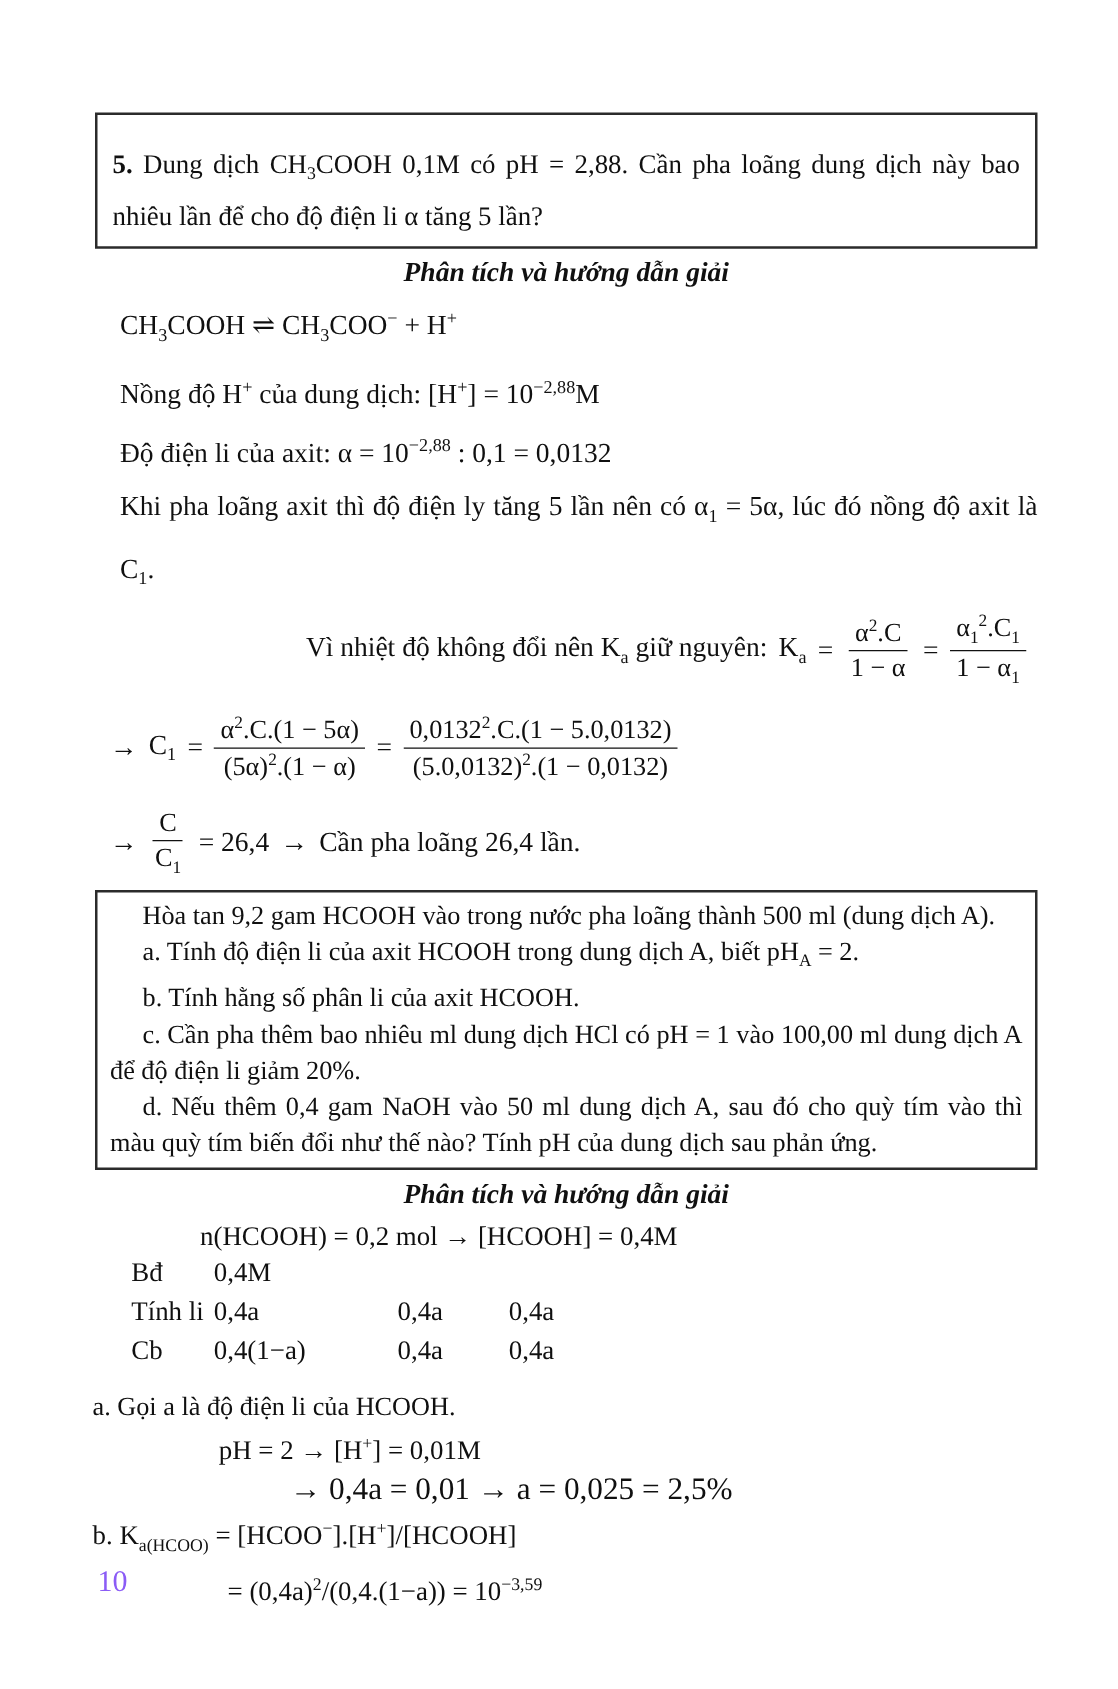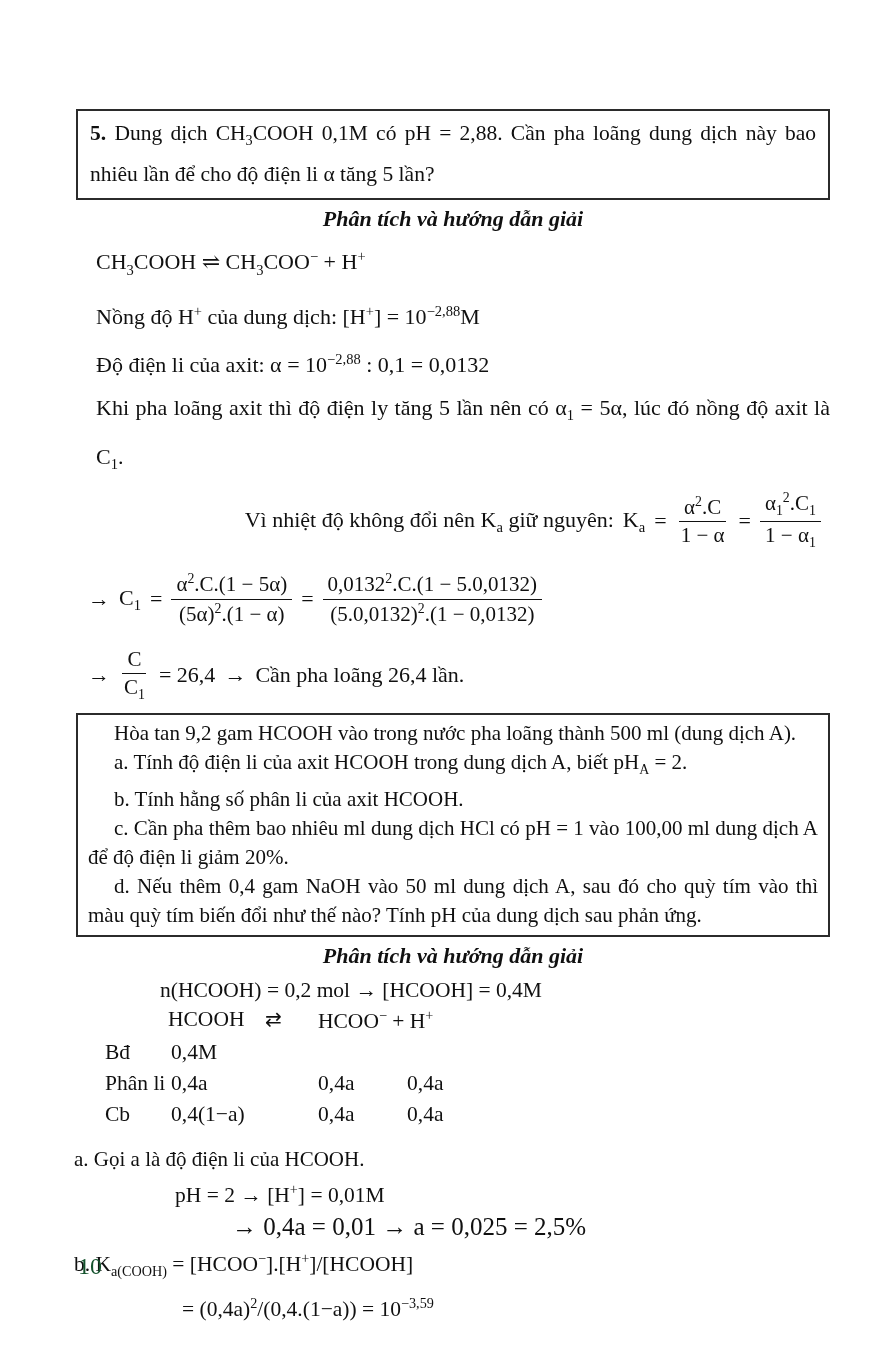--- a/index.html
+++ b/index.html
@@ -5,21 +5,21 @@
   html,body{margin:0;padding:0;}
   body{
     width:894px;height:1351px;background:#ffffff;color:#101010;
     font-family:"Liberation Serif","DejaVu Serif","DejaVu Sans",serif;
     font-size:21px;
   }
   .page{position:relative;width:894px;height:1351px;overflow:hidden;box-sizing:border-box;
         padding:90px 64px 0 72px;}
   
   .pbox{border:2px solid #2b2b2b;box-sizing:border-box;width:754px;margin-left:4px;background:#fff;}
-  .box5{padding:5px 12px 7px;margin-top:19px;}
+  .box5{padding:22px 12px 7px;}
   .box5 p{margin:0;line-height:34px;text-align:justify;font-size:21.5px;}
   .box6{margin-top:4px;padding:4px 10px 5px;}
   .box6 p{margin:0;line-height:29px;font-size:21px;}
   .b6-first{padding-left:4px;}
   .indent{text-indent:26px;}
   .justify{text-align:justify;}
   .pnum{font-weight:bold;}
   
   .section-heading{width:754px;margin:4px 0 2px 4px;text-align:center;
     font-weight:bold;font-style:italic;font-size:22px;line-height:30px;}
@@ -49,21 +49,21 @@
   .eq6 .rhs{left:246px;}
   .cell-label{left:33px;}
   .cell-c1{left:99px;}
   .cell-c2{left:246px;}
   .cell-c3{left:335px;}
   .line-a{margin:12px 0 0 2px;line-height:29px;}
   .line-ph{margin:0 0 0 103px;line-height:31px;font-size:21.5px;}
   .line-alpha6{margin:0 0 0 160px;line-height:31px;font-size:25px;}
   .line-b{margin:0 0 0 2px;line-height:33px;font-size:21.5px;}
   .line-kb{margin:0 0 0 110px;line-height:31px;font-size:21.5px;}
-  .page-number{position:absolute;left:78px;top:1253px;color:#14532d;font-size:24px;}
+  .page-number{position:absolute;left:78px;top:1253px;color:#8b5cf6;font-size:24px;}
   .arrows{font-family:"DejaVu Sans",sans-serif;font-size:20px;}
 </style>
 </head>
 <body>
 
 <div class="page">
 
   <div class="pbox box5">
     <p><span class="pnum">5.</span> <span>Dung dịch CH<sub>3</sub>COOH 0,1M  có  pH = 2,88. Cần pha loãng dung dịch này bao nhiêu lần để cho độ điện li α tăng 5 lần?</span></p>
   </div>
@@ -124,48 +124,43 @@
     <p class="indent">b. Tính hằng số phân li của axit HCOOH.</p>
     <p class="indent justify">c. Cần pha thêm bao nhiêu ml dung dịch HCl có pH = 1 vào 100,00 ml dung dịch A để độ điện li giảm 20%.</p>
     <p class="indent justify">d. Nếu thêm 0,4 gam NaOH vào 50 ml dung dịch A, sau đó cho quỳ tím vào thì màu quỳ tím biến đổi như thế nào? Tính pH của dung dịch sau phản ứng.</p>
   </div>
 
   <p class="section-heading">Phân tích và hướng dẫn giải</p>
 
   <div class="sol6">
     <p class="mol-line">n(HCOOH) = 0,2 mol → [HCOOH] = 0,4M</p>
 
-    <div class="r eq6">
-      <span class="lhs">HCOOH</span>
-      <span class="arr arrows">⇄</span>
-      <span class="rhs">HCOO<sup>−</sup> + H<sup>+</sup></span>
-    </div>
 
     <div>
       <div class="r">
         <span class="cell-label">Bđ</span>
         <span class="cell-c1">0,4M</span>
         <span class="cell-c2"></span>
         <span class="cell-c3"></span>
       </div>
       <div class="r">
-        <span class="cell-label">Phân li</span>
+        <span class="cell-label">Tính li</span>
         <span class="cell-c1">0,4a</span>
         <span class="cell-c2">0,4a</span>
         <span class="cell-c3">0,4a</span>
       </div>
       <div class="r">
         <span class="cell-label">Cb</span>
         <span class="cell-c1">0,4(1−a)</span>
         <span class="cell-c2">0,4a</span>
         <span class="cell-c3">0,4a</span>
       </div>
     </div>
 
     <p class="line-a">a. Gọi a là độ điện li của HCOOH.</p>
     <p class="line-ph">pH = 2  → [H<sup>+</sup>] = 0,01M</p>
     <p class="line-alpha6">→ 0,4a = 0,01 → a = 0,025 = 2,5%</p>
-    <p class="line-b">b. K<sub>a(COOH)</sub> = [HCOO<sup>−</sup>].[H<sup>+</sup>]/[HCOOH]</p>
+    <p class="line-b">b. K<sub>a(HCOO)</sub> = [HCOO<sup>−</sup>].[H<sup>+</sup>]/[HCOOH]</p>
     <p class="line-kb">= (0,4a)<sup>2</sup>/(0,4.(1−a)) = 10<sup>−3,59</sup></p>
   </div>
 
   <div class="page-number">10</div>
 </div>
 
 </body></html>

